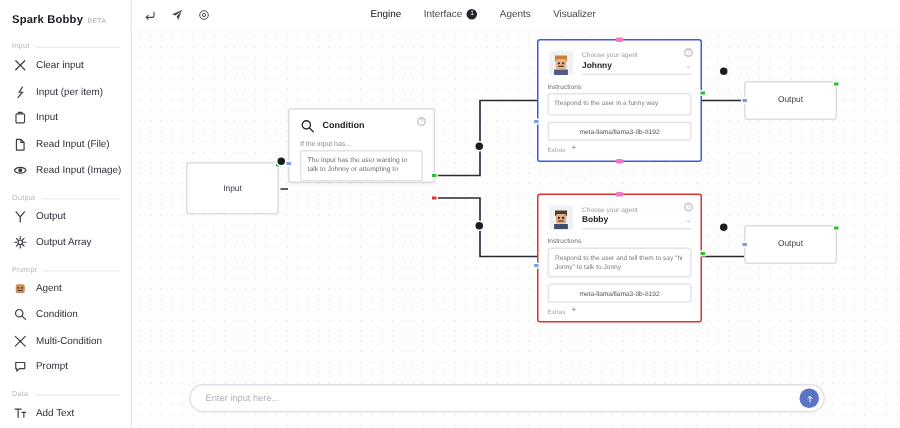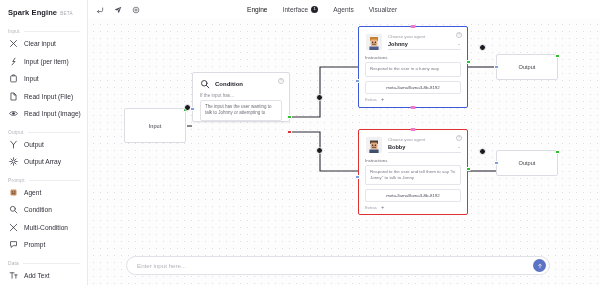--- a/index.html
+++ b/index.html
@@ -216,21 +216,21 @@
   }
   #send-btn svg { width: 6px; height: 6px; display: block; }
 </style>
 </head>
 <body>
 
 <div id="app">
 
   <aside id="sidebar">
     <div class="brand">
-      <span class="brand-name">Spark Engine</span>
+      <span class="brand-name">Spark Bobby</span>
       <span class="brand-beta">BETA</span>
     </div>
 
     <div class="group-label">Input</div>
 
     <div class="nav-item">
       <span class="nav-icon">
         <svg viewBox="0 0 12 12" fill="none" stroke="currentColor" stroke-width="1.1" stroke-linecap="round">
             <path d="M2 2 L10 10 M10 2 L2 10"></path>
           </svg>

